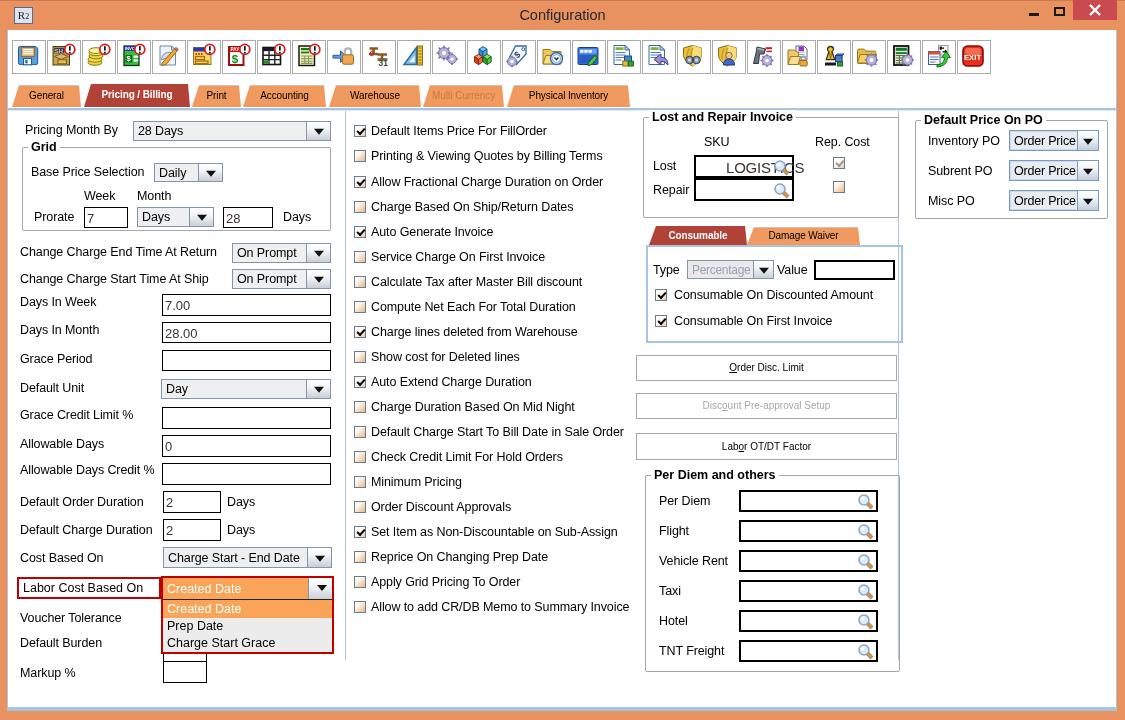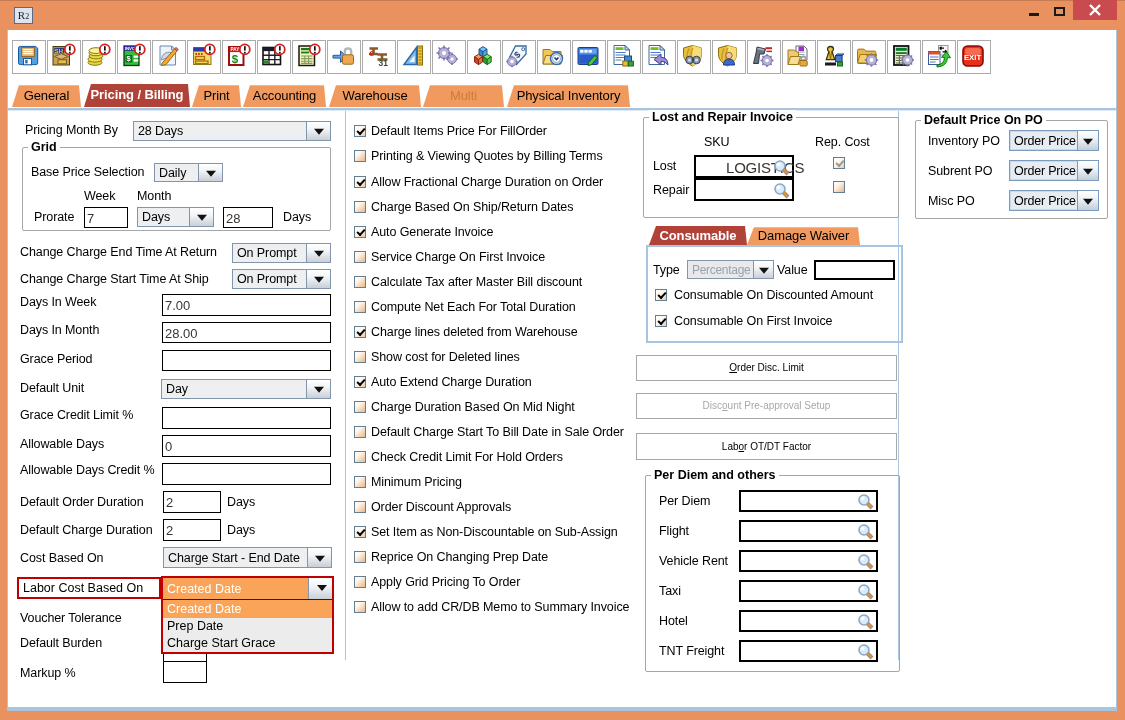--- a/index.html
+++ b/index.html
@@ -10,21 +10,21 @@
 .b{font-weight:normal;}
 
 #toolbar{position:absolute;left:8px;top:30px;width:1109px;height:81px;background:#fff;}
 #content{position:absolute;left:8px;top:111px;width:1109px;height:596px;background:#fff;}
 
 .tbn{position:absolute;top:10px;width:32px;height:32px;background:#fff;border:1px solid #ABABAB;}
 .tbn svg{position:absolute;left:2px;top:2px;}
 
 .tab{position:absolute;top:1px;height:22px;background:linear-gradient(#c4d4e4 0,#F09A60 1.5px);color:#000;
   clip-path:polygon(7px 0,calc(100% - 2px) 0,100% 100%,0 100%);
-  text-align:center;font-size:13px;line-height:22px;letter-spacing:-0.1px;}
+  text-align:center;font-size:10px;line-height:22px;letter-spacing:-0.1px;}
 .tab.act{background:#B04238;color:#fff;font-weight:bold;top:0;height:23px;}
 
 .combo{position:absolute;background:#EEEFF1;border:1px solid #8295AB;box-sizing:border-box;}
 .combo .tx{position:absolute;left:4px;top:50%;transform:translateY(-50%);white-space:nowrap;font-size:12.5px;letter-spacing:-0.1px;}
 .combo .ar{position:absolute;right:0;top:0;bottom:0;width:23px;border-left:1px solid #8295AB;
   background:linear-gradient(#ffffff 0%,#f2f4f6 40%,#c9cfd8 100%);}
 .combo .ar:after{content:"";position:absolute;left:50%;top:50%;transform:translate(-50%,-38%);
   width:0;height:0;border-left:5.5px solid transparent;border-right:5.5px solid transparent;border-top:6.5px solid #111;}
 
 .tb{position:absolute;background:#fff;border:1.5px solid #000;box-sizing:border-box;}
@@ -49,20 +49,21 @@
 .combo.c2{background:#E7ECF2;border:1px solid #7A9ABE;box-shadow:inset 0 0 0 1px #c9d8ea;}
 .combo.c2 .ar{width:20px;border-left:1px solid #7A9ABE;background:linear-gradient(#ffffff 0%,#eef3f8 40%,#c2cedc 100%);}
 </style>
 </head>
 <body>
 <div id="win">
 
   <div class="abs" style="left:0;top:0;width:1125px;height:30px;background:#E9925F;"></div>
   <div class="abs" style="left:0;top:0;width:1125px;height:1px;background:#C87B50;"></div>
   <div class="abs" style="left:14px;top:7px;width:17px;height:15px;background:#dce4ee;border:1px solid #5a6a88;font-size:11px;line-height:15px;text-align:center;color:#223;font-family:'Liberation Serif',serif;">R<span style="font-size:8px;">2</span></div>
+  <div class="abs" style="left:0;top:7px;width:1125px;text-align:center;font-size:14.5px;color:#232833;">Configuration</div>
   <div class="abs" style="left:1029px;top:13px;width:10px;height:3px;background:#1a1a1a;"></div>
   <div class="abs" style="left:1054px;top:7px;width:11px;height:9px;border:2px solid #1a1a1a;box-sizing:border-box;"></div>
   <div class="abs" style="left:1073px;top:0;width:44px;height:20px;background:#C94B50;">
     <svg width="44" height="20">
         <path d="M17 5 L27 15 M27 5 L17 15" stroke="#fff" stroke-width="2.4"></path>
       </svg>
   </div>
 
   <div id="toolbar">
     <div class="tbn" style="left:4px;">

